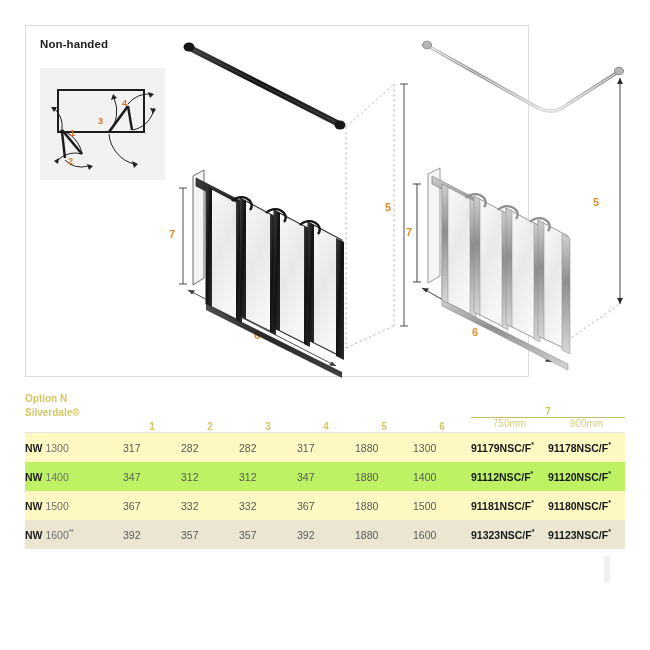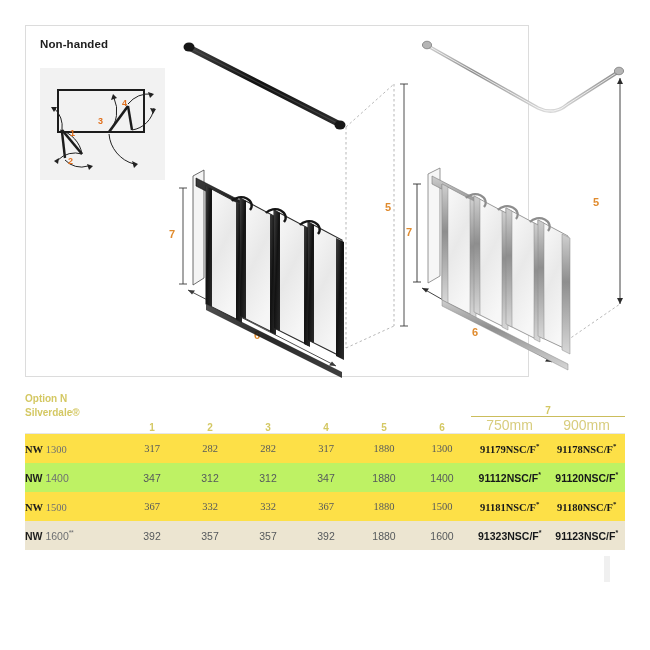--- a/index.html
+++ b/index.html
@@ -96,21 +96,21 @@
     height: 40px;
   }
   .hdr-cell.first {
     text-align: left;
     padding-left: 12px;
     vertical-align: top;
     padding-top: 6px;
     line-height: 1.35;
   }
   .hdr-sub {
-    font-size: 14px;
+    font-size: 10px;
     font-weight: normal;
     color: #d8cd7e;
     text-align: center;
     height: 14px;
     vertical-align: top;
   }
   .grp-head {
     font-size: 10px;
     font-weight: bold;
     color: #d4c863;
@@ -118,38 +118,37 @@
     padding-bottom: 3px;
     border-bottom: 1px solid #cbbd5c;
     height: 24px;
     vertical-align: bottom;
   }
 
   .data-row td {
     height: 29px;
     font-size: 10.5px;
     color: #55595c;
-    text-align: center;
     vertical-align: middle;
   }
   .data-row td.rowlabel {
     text-align: left;
     padding-left: 12px;
     color: #6d6f72;
   }
   .data-row td.rowlabel b {
     color: #1d1d1d;
     font-weight: bold;
   }
   .data-row td.partno {
     font-weight: bold;
     color: #16181a;
     font-size: 10.5px;
   }
-  .row-white { background: #fde047; font-family: Liberation Serif, serif; }
+  .row-white { background: #fef9c3; }
   .row-grey  { background: #bef264; }
   .row-cream { background: #ece5d1; }
 
   .data-row.bordered td { border-top: 1px solid #e6e6e6; }
 
   sup.mark {
     font-size: 7px;
     vertical-align: super;
     letter-spacing: -0.5px;
   }

